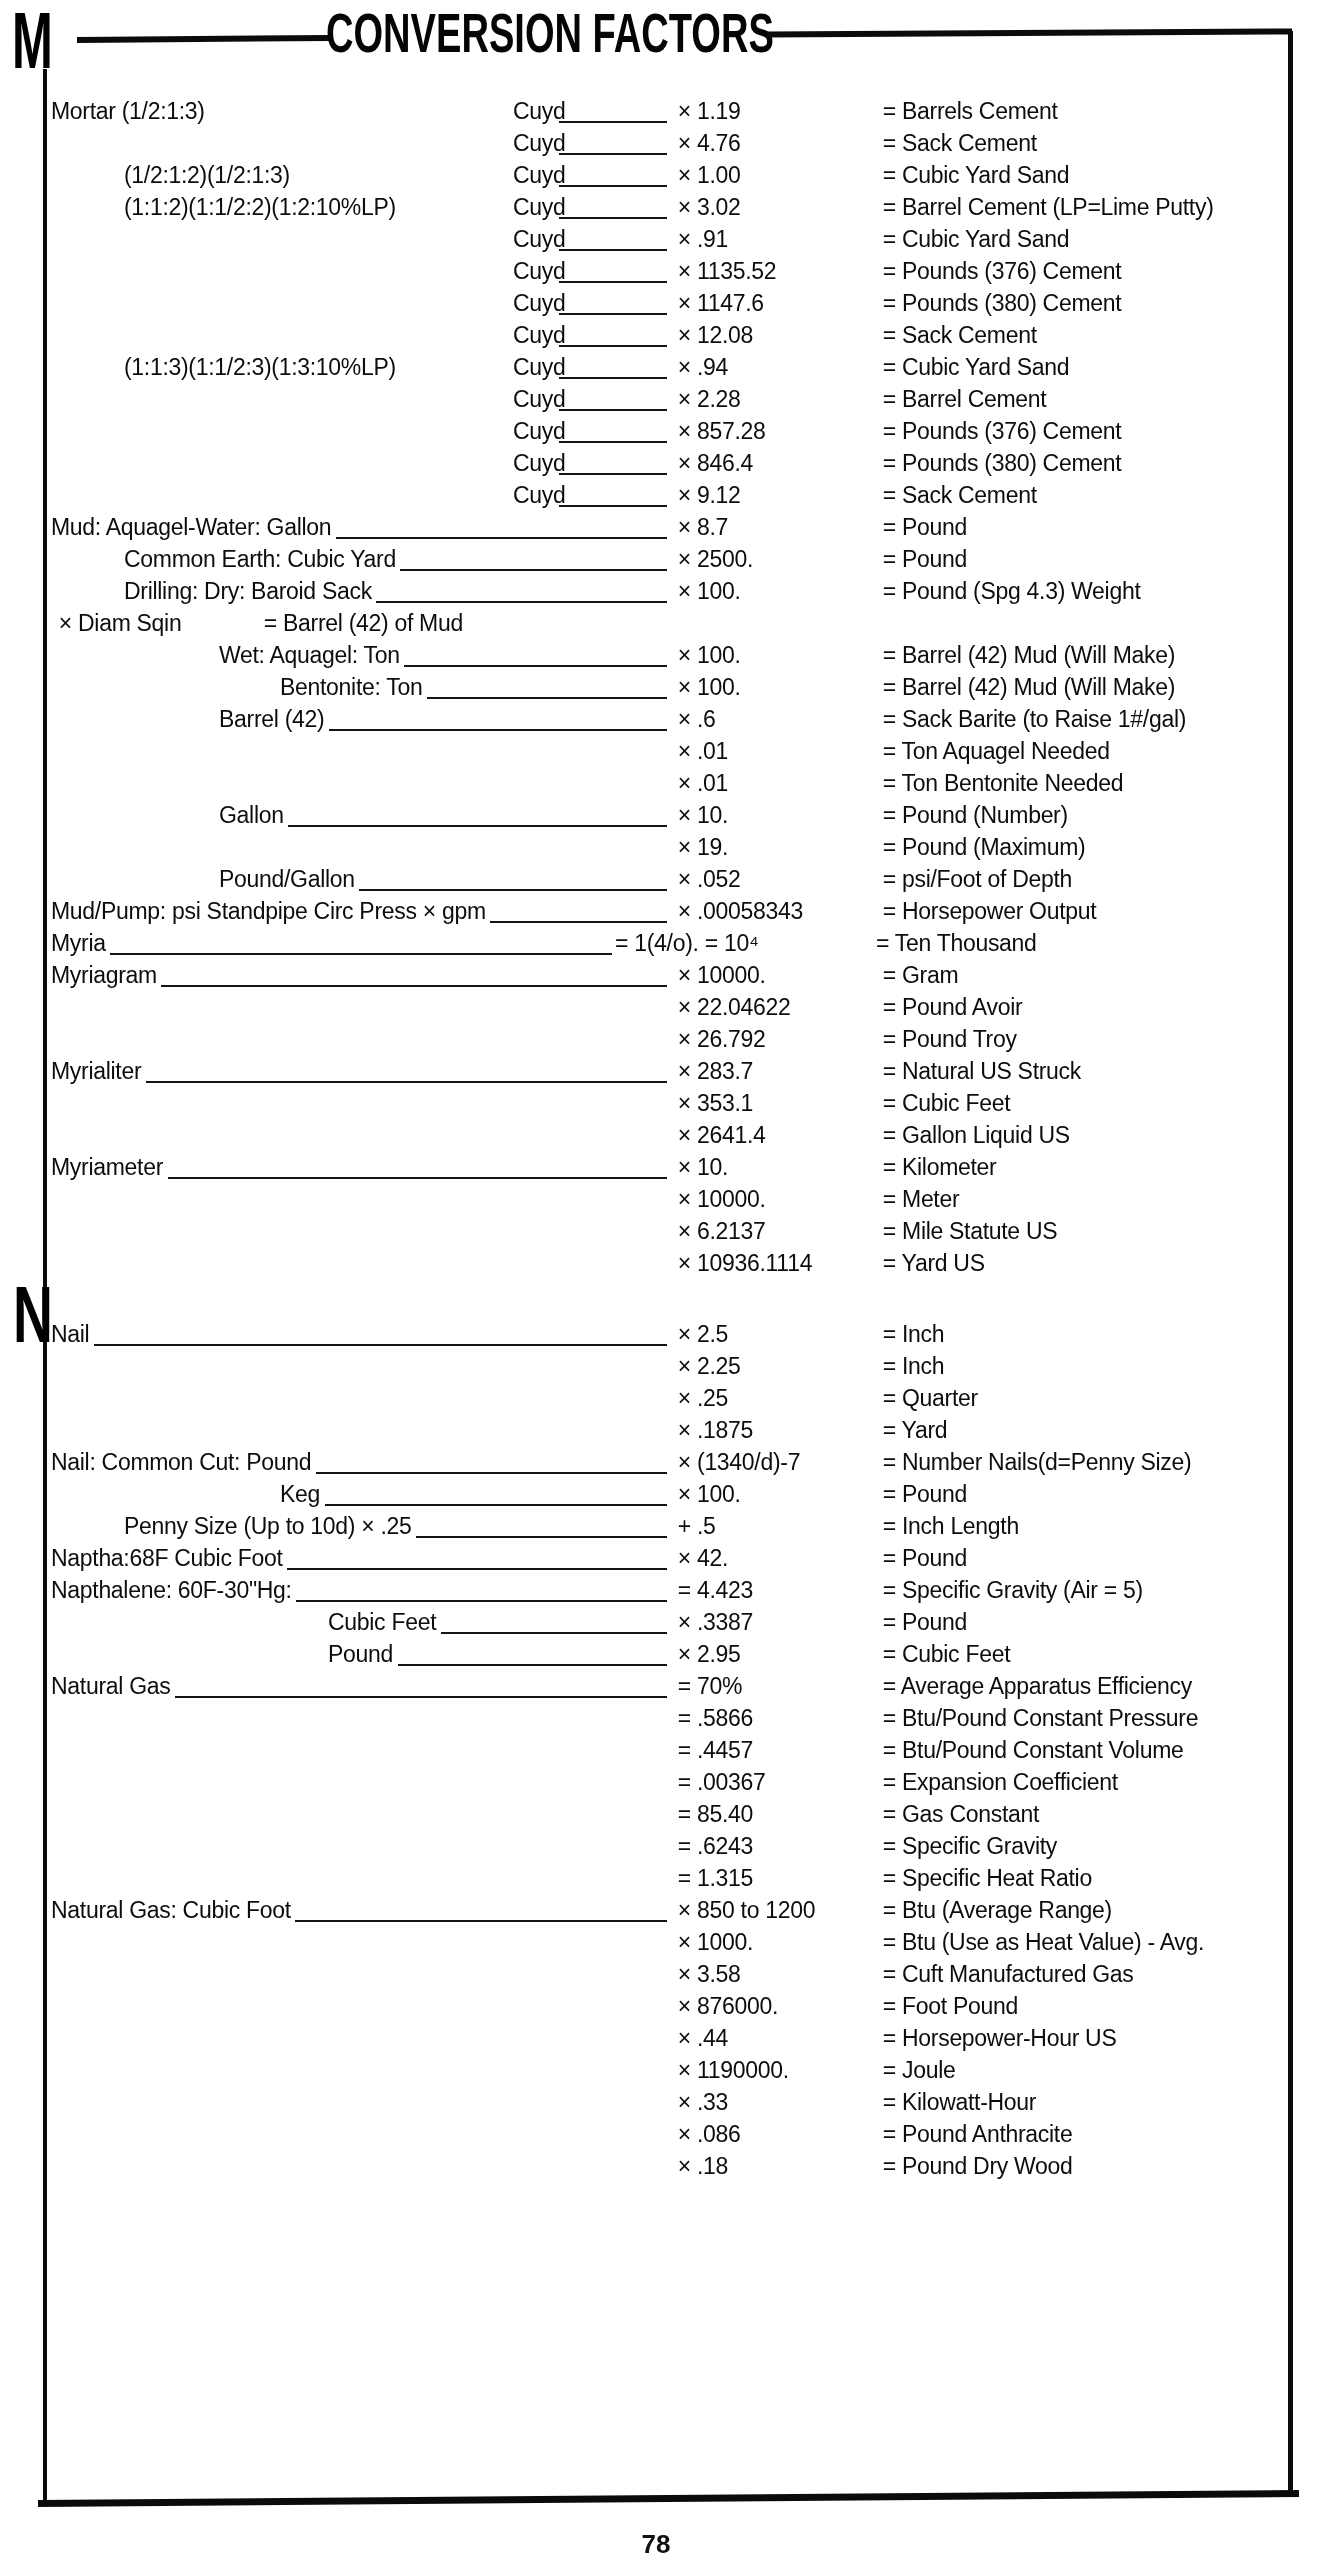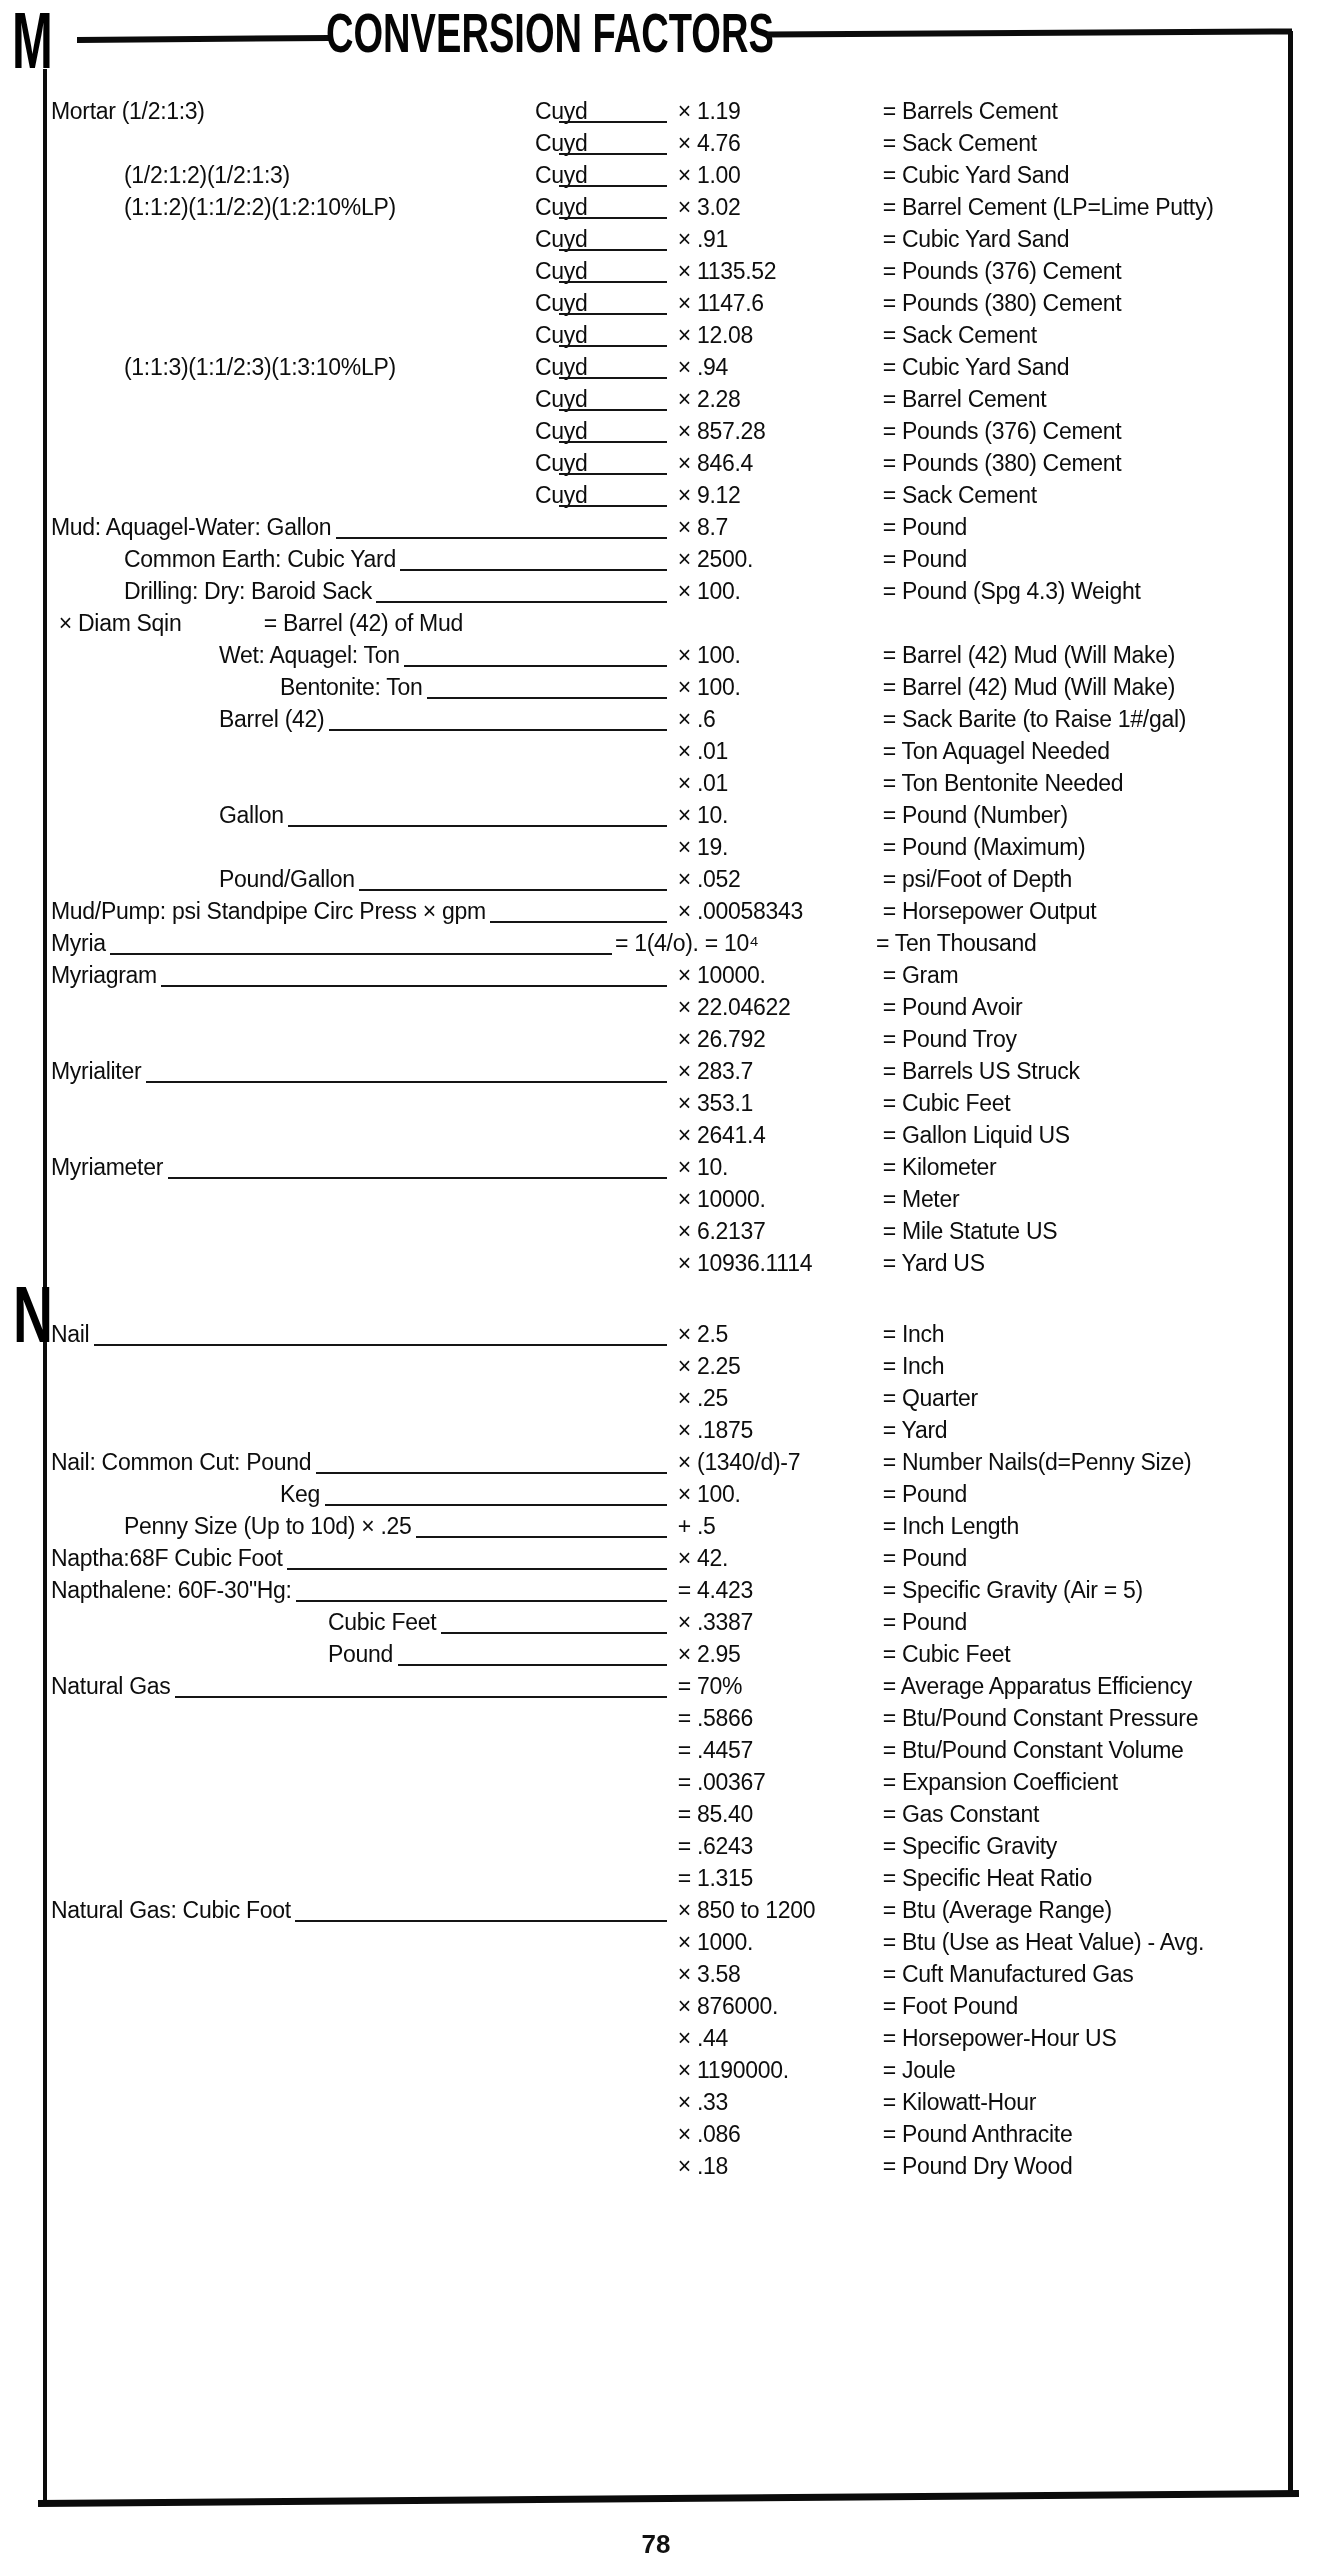--- a/index.html
+++ b/index.html
@@ -27,21 +27,21 @@
   .rows{position:absolute;left:51px;width:1239px;}
   #rows-m{top:97px;}
   #rows-n{top:1320px;}
   .row{display:flex;height:32px;align-items:flex-end;font-size:23px;letter-spacing:-0.3px;white-space:nowrap;}
   .zl{width:619px;display:flex;align-items:flex-end;position:relative;flex:none;}
   .row.wide .zl{width:564px;}
   .ind{flex:none;}
   .lbl{padding-bottom:3.9px;}
   .fill{flex:1;border-bottom:2.6px solid #151515;margin:0 2.6px 5.8px 4.5px;min-width:0;}
   .fill.off{border-bottom:none;}
-  .mid{position:absolute;left:484px;bottom:3.9px;}
+  .mid{position:absolute;left:462px;bottom:3.9px;}
   .midline{position:absolute;left:508px;right:2.6px;bottom:5.8px;border-bottom:2.6px solid #151515;}
   .zf{width:205px;flex:none;padding:0 0 3.9px 7.8px;}
   .row.wide .zf{width:261px;margin-left:-7.8px;}
   .zr{flex:1;padding-bottom:3.9px;}
 
   #page-number{position:absolute;left:604px;top:2529px;width:104px;text-align:center;
                font-size:26px;font-weight:700;color:#111;}
 </style>
 </head>
 <body>
@@ -367,21 +367,21 @@
     <div class="zr">= Pound Troy</div>
   </div>
       <div class="row">
     <div class="zl">
       <span class="ind" style="width: 0px;"></span>
       <span class="lbl">Myrialiter</span>
       <span class="fill"></span>
 
     </div>
     <div class="zf">× 283.7</div>
-    <div class="zr">= Barrels US Struck</div>
+    <div class="zr">= Natural US Struck</div>
   </div>
       <div class="row">
     <div class="zl">
       <span class="ind" style="width: 0px;"></span>
       <span class="lbl"></span>
       <span class="fill off"></span>
 
     </div>
     <div class="zf">× 353.1</div>
     <div class="zr">= Cubic Feet</div>

